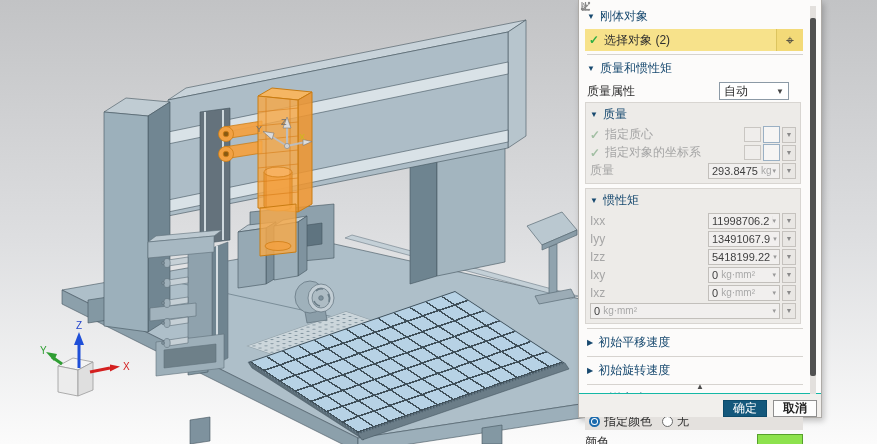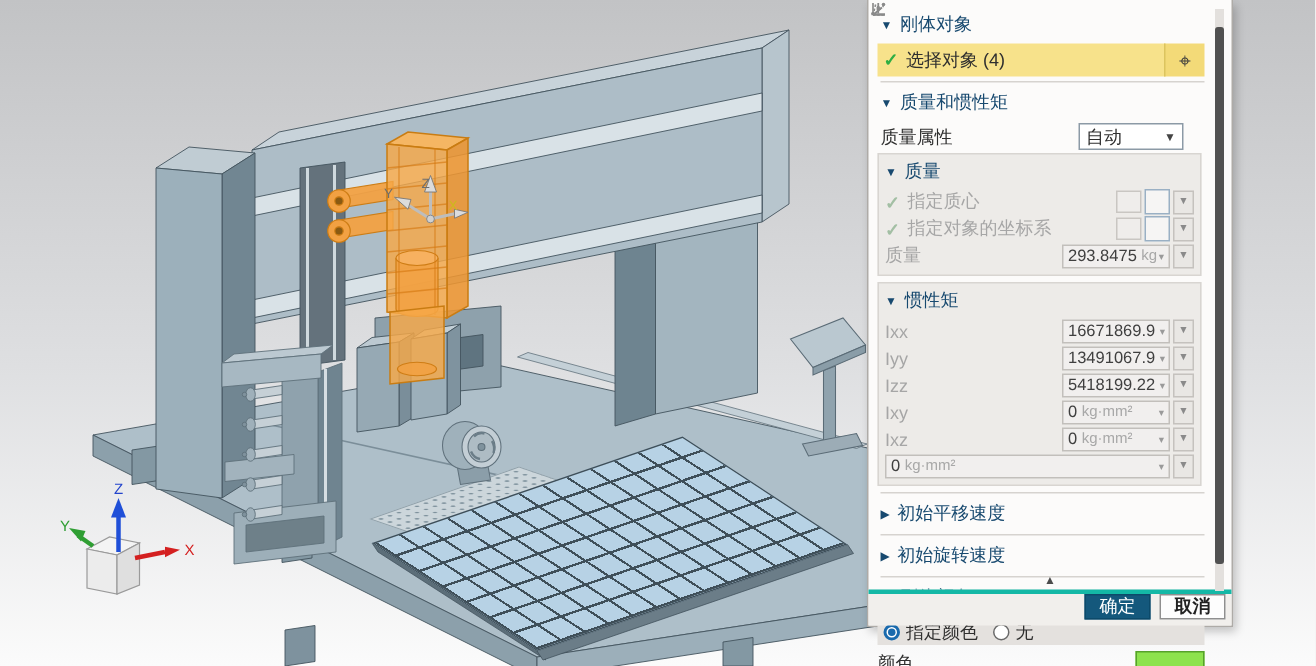--- a/index.html
+++ b/index.html
@@ -55,22 +55,22 @@
   .dd{width:70px;height:18px;background:#fff;border:1px solid #8c9aa6;display:flex;align-items:center;
       padding:0 4px;box-sizing:border-box;gap:16px;}
   .dd .ddcaret{margin-left:auto;font-size:8px;color:#444;}
   .radiorow{display:flex;align-items:center;gap:4px;background:#e4e1de;height:18px;margin:2px 2px 0 0;padding:0 4px;}
   .radio{width:11px;height:11px;border-radius:50%;border:1px solid #6a6a6a;background:#fff;box-sizing:border-box;position:relative;}
   .radio.sel{border:2px solid #1a6aad;}
   .radio.sel::after{content:"";position:absolute;left:1px;top:1px;width:5px;height:5px;border-radius:50%;background:#1a6aad;}
   .colorrow{display:flex;align-items:center;height:18px;margin:3px 2px 0 0;}
   .swatch{margin-left:auto;width:44px;height:14px;border:1px solid #56a12b;}
   .collapse{position:absolute;left:50%;bottom:26px;transform:translateX(-50%);font-size:8px;color:#4c4c4c;z-index:11;}
-  .footer{position:absolute;left:0;right:0;bottom:0;height:24px;background:#f1efec;border-top:3px solid #14b8a6;
-          display:flex;align-items:flex-start;justify-content:flex-end;gap:6px;padding-right:4px;box-sizing:border-box;}
+  .footer{position:absolute;left:0;right:0;bottom:0;height:24px;background:#f1efec;border-top:1px solid #14b8a6;
+          display:flex;align-items:flex-end;justify-content:flex-end;gap:6px;padding-right:4px;box-sizing:border-box;}
   .btn{height:17px;padding:0 9px;font-size:12px;display:flex;align-items:center;box-sizing:border-box;}
   .btn.ok{background:#14587c;border:1px solid #0c4a6a;color:#fff;}
   .btn.cancel{background:#fdfdfd;border:1px solid #8f8f8f;color:#222;font-weight:bold;}
   .sbtrack{position:absolute;right:5px;top:6px;width:6px;height:388px;background:#e3e0dd;z-index:12;}
   .sbthumb{position:absolute;left:0;top:12px;width:6px;height:358px;background:#515151;border-radius:2px;}
   .micro{width:13px;height:12px;}
 </style>
 </head>
 <body>
 
@@ -283,21 +283,21 @@
     <div class="content">
 
       <div class="hdr">
         <span class="tri">▼</span>
         <span>刚体对象</span>
       </div>
 
       <div class="selrow">
         <div class="selmain">
           <span class="chk">✓</span>
-          <span>选择对象 (4)</span>
+          <span>选择对象 (2)</span>
         </div>
         <div class="selside">
           <span class="crosshair">⌖</span>
         </div>
       </div>
 
       <div class="sep"></div>
 
       <div class="hdr">
         <span class="tri">▼</span>
@@ -368,21 +368,21 @@
 
       <div class="grp">
         <div class="hdr">
           <span class="tri">▼</span>
           <span>惯性矩</span>
         </div>
 
         <div class="fieldrow">
           <span class="lbl dim">Ixx</span>
           <span class="field">
-              <span class="val">16671869.9</span>
+              <span class="val">11998706.2</span>
               <span class="unit">kg·mm²</span>
               <span class="mini">▾</span>
             </span>
           <span class="caretbtn">▼</span>
         </div>
         <div class="fieldrow">
           <span class="lbl dim">Iyy</span>
           <span class="field">
               <span class="val">13491067.9</span>
               <span class="unit">kg·mm²</span>

